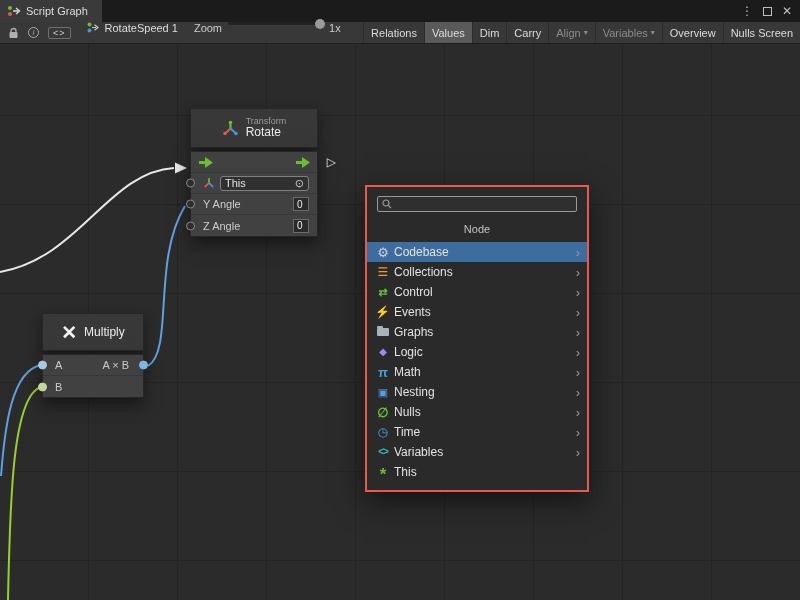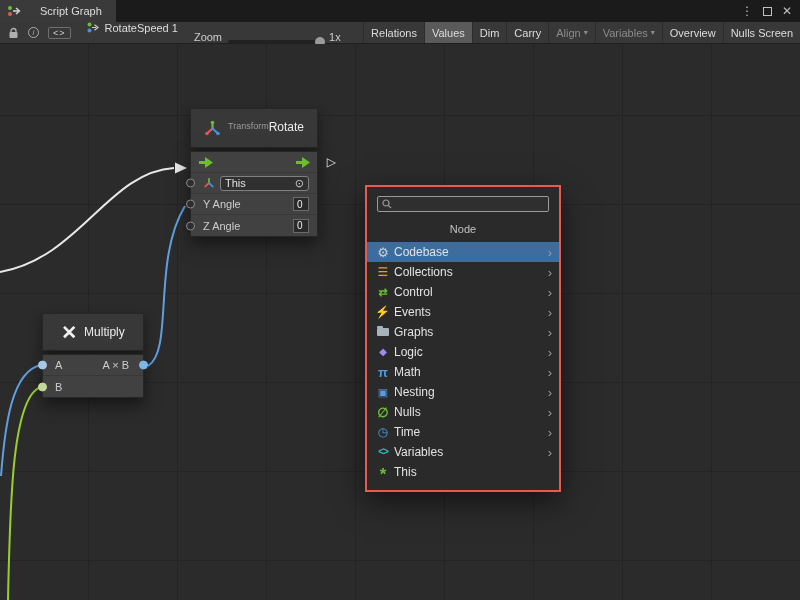--- a/index.html
+++ b/index.html
@@ -9,39 +9,39 @@
     background:#2b2b2b;
     font-family:"Liberation Sans", sans-serif;
     -webkit-font-smoothing:antialiased;
     user-select:none;
   }
 
   
   .tabbar { height:22px; background:#1b1b1b; display:flex; align-items:stretch; }
   .tab {
     background:#3a3a3a; color:#ddd; font-size:11px;
-    display:flex; align-items:center; gap:19px; padding:0 14px 0 7px;
+    display:flex; align-items:center; gap:5px; padding:0 14px 0 7px;
   }
   .winctl { margin-left:auto; display:flex; align-items:center; gap:10px; padding-right:8px; color:#c0c0c0; }
   .winctl .glyph { font-size:12px; line-height:1; cursor:default; }
   .sq-icon { width:9px; height:9px; border:1px solid #c0c0c0; display:inline-block; }
 
   
   .toolbar {
     height:22px; background:#383838; color:#ccc; font-size:11px;
     border-bottom:1px solid #1f1f1f; display:flex; align-items:stretch;
   }
   .tgroup { display:flex; align-items:center; gap:9px; padding:0 8px; }
   .codebox { border:1px solid #6e6e6e; border-radius:2px; font-size:9px; padding:0 4px; color:#ccc; letter-spacing:1px; }
   .circle-i {
     width:11px; height:11px; border:1px solid #aaa; border-radius:50%;
     font-size:8px; display:inline-flex; align-items:center; justify-content:center; color:#aaa; font-style:italic;
   }
   .breadcrumb { display:flex; align-items:flex-start; gap:5px; padding:0 8px; color:#ddd; }
-  .zoomarea { display:flex; align-items:flex-end; gap:6px; padding:0 8px; }
+  .zoomarea { display:flex; align-items:flex-start; gap:6px; padding:0 8px; }
   .ztrack { position:relative; width:95px; height:3px; background:#222; border-radius:2px; }
   .zknob { position:absolute; right:-2px; top:50%; transform:translateY(-50%); width:10px; height:10px; border-radius:50%; background:#9a9a9a; }
   .tbuttons { margin-left:auto; display:flex; align-items:stretch; }
   .tbtn {
     display:flex; align-items:center; gap:3px; padding:0 7px;
     border-left:1px solid #2c2c2c; color:#ddd; cursor:default; white-space:nowrap;
   }
   .tbtn.active { background:#5a5a5a; }
   .tbtn.disabled { color:#8b8b8b; }
   .caret { font-size:8px; color:inherit; }
@@ -58,21 +58,21 @@
   }
   .edges { position:absolute; left:0; top:0; pointer-events:none; }
 
   
   .node { position:absolute; font-size:11px; color:#ccc; }
   .nhead {
     background:#383838; border:1px solid #262626;
     display:flex; align-items:center; justify-content:center; gap:7px;
     box-shadow:0 5px 12px rgba(0,0,0,.45);
   }
-  .titles { display:flex; flex-direction:row; line-height:1.15; }
+  .titles { display:flex; flex-direction:column; line-height:1.15; }
   .cat { font-size:9px; color:#9b9b9b; }
   .ntitle { font-size:12px; color:#ececec; }
   .nbody {
     margin-top:3px; background:#414141; border:1px solid #262626;
     box-shadow:0 7px 16px rgba(0,0,0,.5);
   }
   .nrow {
     height:21px; display:flex; align-items:center; position:relative;
     padding:0 8px 0 12px; border-bottom:1px solid #383838;
   }
@@ -99,21 +99,21 @@
     margin-left:auto; min-width:16px; height:14px;
     background:#2a2a2a; border:1px solid #6a6a6a;
     color:#eee; font-size:10px; padding:0 3px;
     display:flex; align-items:center;
   }
   .xglyph { font-size:19px; color:#f0f0f0; font-weight:bold; line-height:1; }
   .outlabel { margin-left:auto; margin-right:6px; color:#ccc; }
 
   
   .finder {
-    position:absolute; left:365px; top:141px; width:196px;
+    position:absolute; left:365px; top:141px; width:224px;
     background:#2a2a2a; border:2px solid #e8594e;
     box-shadow:0 10px 28px rgba(0,0,0,.55);
     padding-bottom:8px; z-index:5;
   }
   .search {
     margin:9px 10px 2px; height:16px;
     border:1px solid #9a9a9a; background:#2f2f2f; border-radius:2px;
     display:flex; align-items:center; gap:4px; padding:0 4px;
   }
   .search input {

